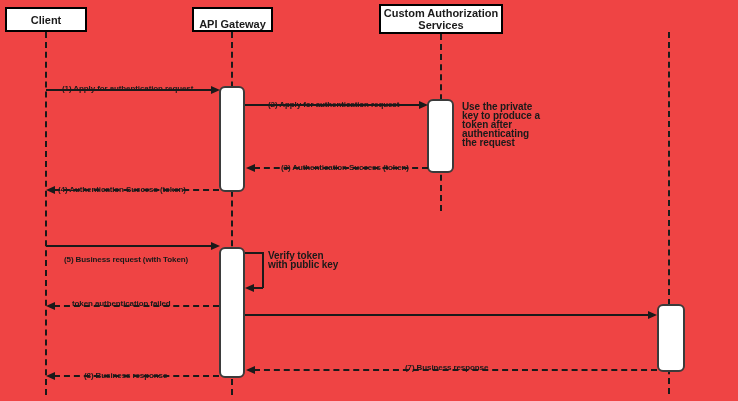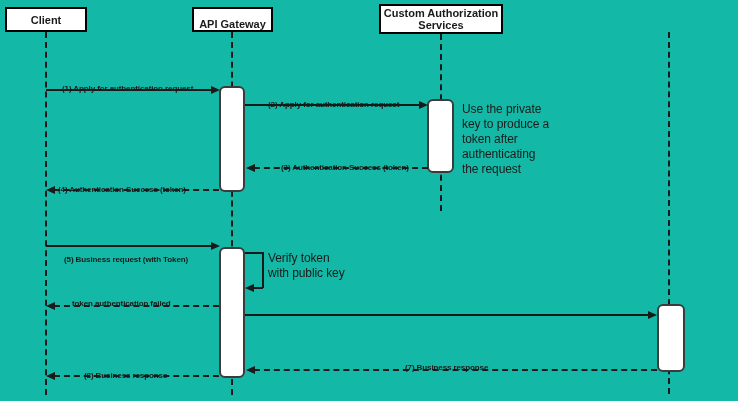--- a/index.html
+++ b/index.html
@@ -1,17 +1,17 @@
 <!DOCTYPE html>
 <html><head>
 <meta charset="utf-8">
 <style>
   html,body{margin:0;padding:0;background:#fff;}
   #canvas{
-    position:relative;width:738px;height:401px;background:#14b8a6;
+    position:relative;width:738px;height:401px;background:#ef4444;
     font-family:"Liberation Sans",sans-serif;color:#1a1a1a;overflow:hidden;
   }
   .pbox{
     position:absolute;border:2px solid #000;background:#fff;box-sizing:border-box;
     display:flex;align-items:center;justify-content:center;text-align:center;
     font-weight:bold;font-size:11px;line-height:12px;z-index:4;
   }
   .lifeline{position:absolute;width:0;border-left:2px dashed #1a1a1a;z-index:1;}
   .activation{
     position:absolute;background:#fff;border:2px solid #3b3b3b;border-radius:6px;
@@ -21,21 +21,21 @@
   .hline.dashed{border-top-style:dashed;}
   .vline{position:absolute;width:0;border-left:2px solid #1a1a1a;z-index:3;}
   .arr{position:absolute;width:0;height:0;z-index:3;}
   .arr.right{border-top:4px solid transparent;border-bottom:4px solid transparent;border-left:9px solid #1a1a1a;}
   .arr.left{border-top:4px solid transparent;border-bottom:4px solid transparent;border-right:9px solid #1a1a1a;}
   .mlabel{
     position:absolute;font-size:8px;font-weight:bold;line-height:9px;
     white-space:nowrap;z-index:3;letter-spacing:-0.1px;margin-top:8px;
   }
   .block-label{
-    position:absolute;font-size:12px;font-weight:normal;line-height:15px;
+    position:absolute;font-size:10px;font-weight:bold;line-height:9px;
     white-space:pre-line;z-index:3;letter-spacing:-0.1px;
   }
 </style>
 </head>
 <body>
 
 <div id="canvas">
 
   <div class="pbox" style="left:5px;top:7px;width:82px;height:25px;">
     <span>Client</span>

